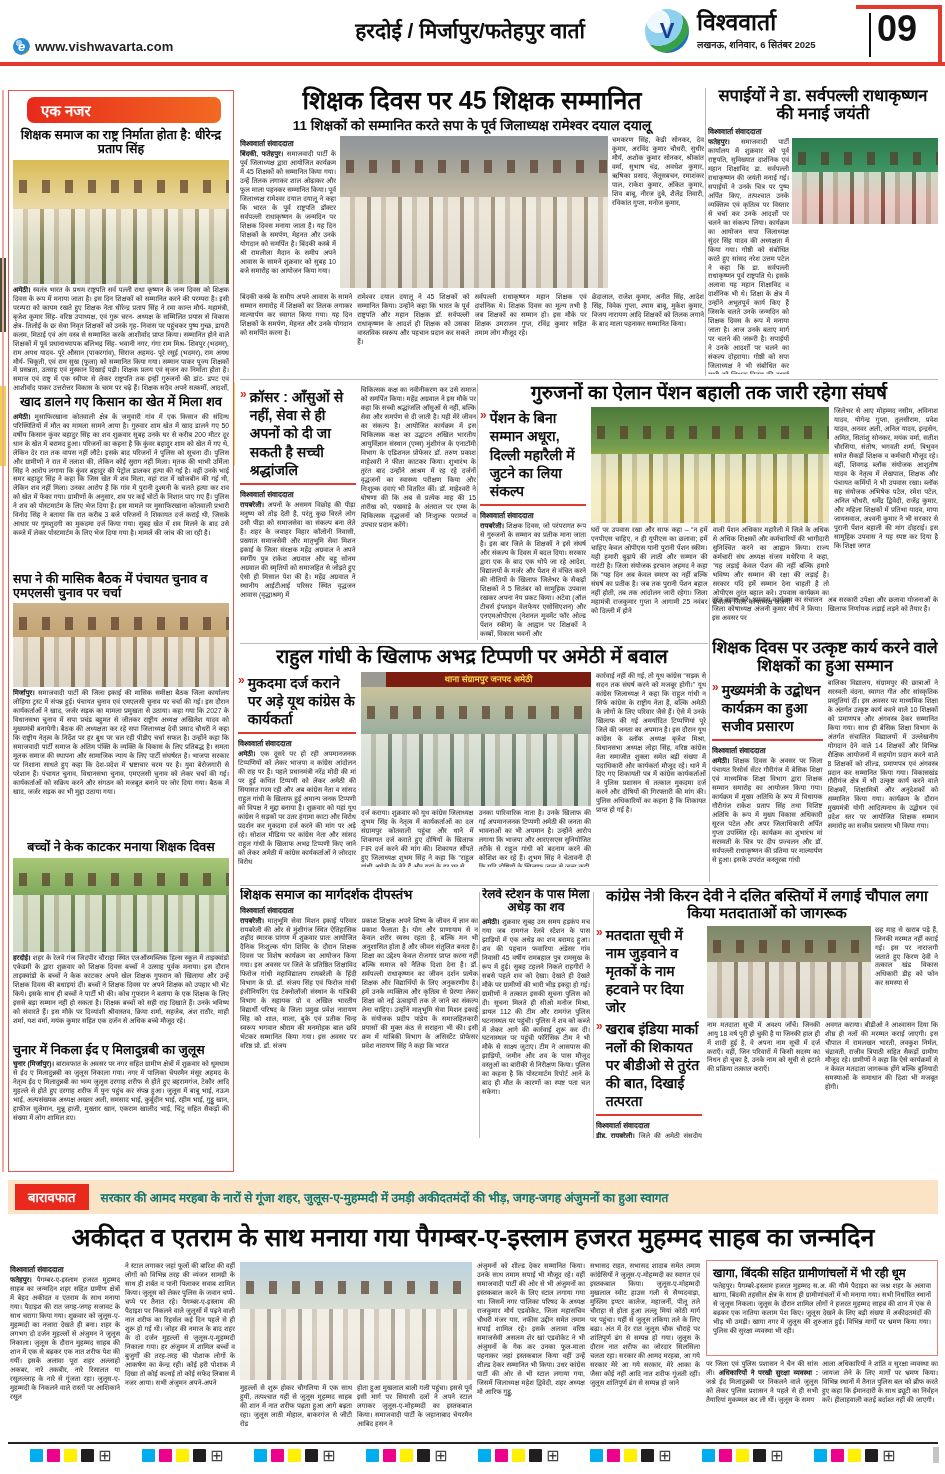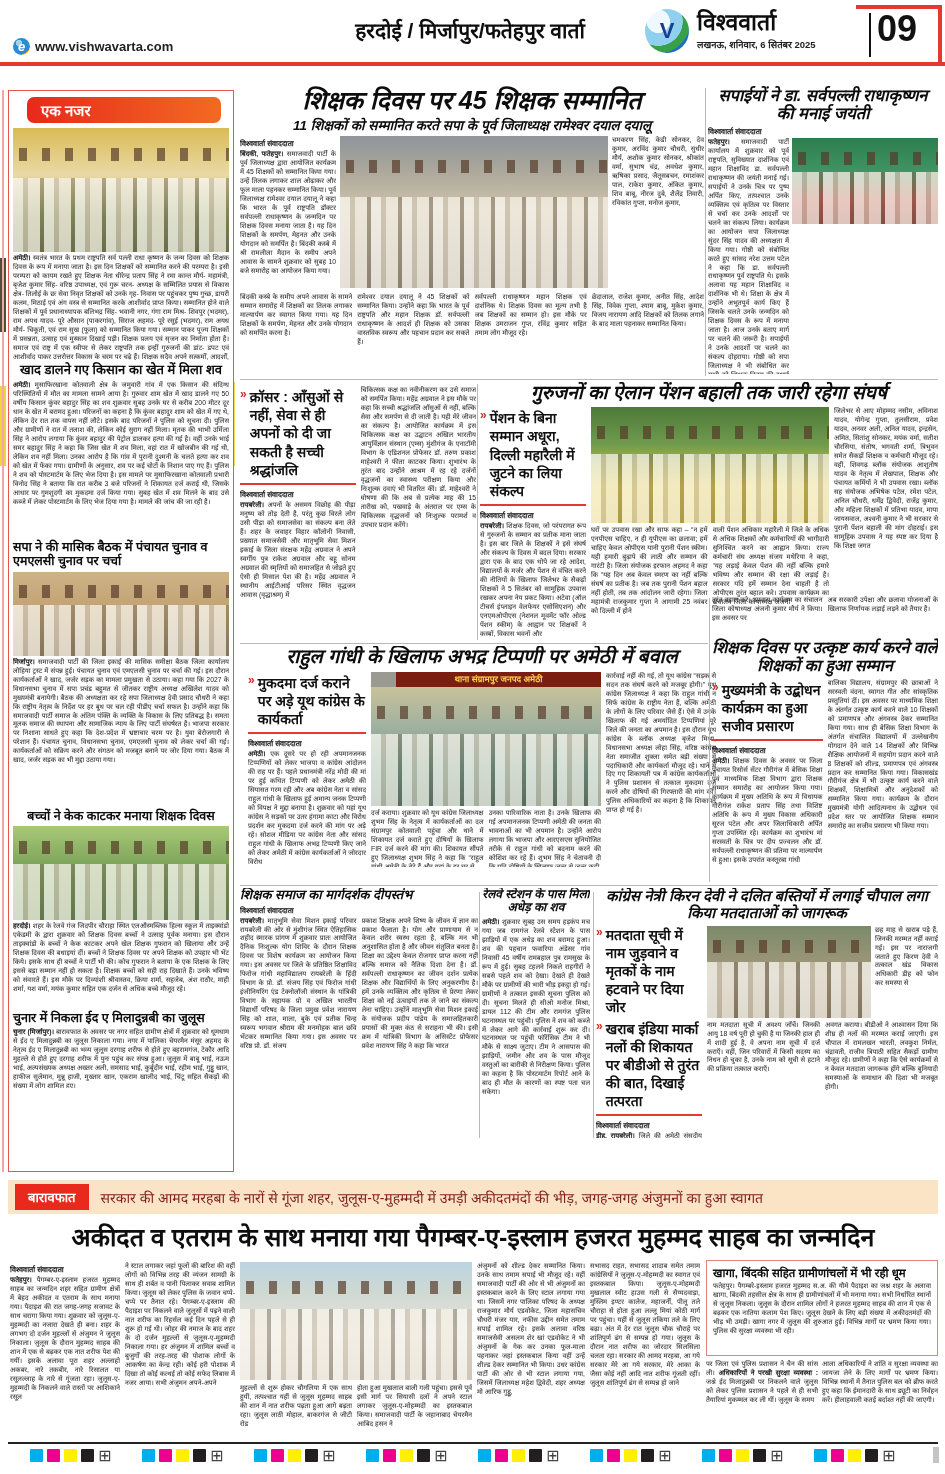--- a/index.html
+++ b/index.html
@@ -21,21 +21,21 @@
   .brand-date{font-size:9.5px;font-weight:bold;margin-top:4px;color:#222;}
   .pageno{right:28px;top:8px;font-size:36px;font-weight:bold;color:#111;}
   .corner-top{left:856px;top:5px;width:86px;height:4px;background:#e23a2e;}
   .corner-right{left:938px;top:5px;width:4px;height:57px;background:#e23a2e;}
   .pageno-div{left:869px;top:13px;width:2px;height:44px;background:#111;}
   .hdr-rule{left:0;top:62px;width:945px;height:4px;background:#e23a2e;}
   
   .body{font-size:6.8px;line-height:1.32;text-align:justify;color:#222;overflow:hidden;}
   .dl{font-weight:bold;}
   .byline{font-size:7.3px;font-weight:bold;color:#111;margin:2px 0;}
-  .hd{font-weight:bold;color:#0d0d0d;text-align:center;line-height:1.12;font-style:italic;}
+  .hd{font-weight:bold;color:#0d0d0d;text-align:center;line-height:1.12;}
   .pq{margin:2px 0 4px;padding-bottom:4px;border-bottom:2.5px solid #e23a2e;}
   .pq-in{display:flex;gap:3px;}
   .chev{color:#d4281e;font-weight:bold;font-size:12px;line-height:1.1;flex:none;}
   .pq-t{font-size:14px;font-weight:bold;line-height:1.3;color:#111;}
   .cols{display:flex;gap:5px;}
   .cols>div{flex:1;}
   
   .photo{position:relative;overflow:hidden;background:#9a9a92;}
   .crowd::after{content:"";position:absolute;left:0;right:0;bottom:0;height:60%;opacity:.85;
     background:repeating-linear-gradient(90deg,rgba(250,248,242,.9) 0 10px,rgba(208,198,182,.85) 10px 15px,
@@ -48,21 +48,21 @@
   .leftbox{left:8px;top:90px;width:226px;height:1082px;border:1.5px solid #e4574f;box-sizing:border-box;
            padding:3px 4px;overflow:hidden;background:#fff;}
   .pill{width:194px;height:26px;margin:3px 0 5px 14px;border-radius:7px;display:flex;align-items:center;
         padding-left:14px;box-sizing:border-box;color:#fff;font-weight:bold;font-size:15px;
         background:linear-gradient(90deg,#e8291c,#f26a22);}
   .lh{font-size:12.5px;font-weight:bold;text-align:center;margin:3px 0;line-height:1.15;color:#0d0d0d;}
   
   .strip{left:8px;top:1180px;width:930px;height:34px;background:#fbe4c6;display:flex;align-items:center;
          gap:12px;padding:0 7px;box-sizing:border-box;}
   .strip-label{background:#e8291c;color:#fff;font-weight:bold;font-size:13px;padding:4px 13px;flex:none;}
-  .strip-text{font-size:14px;font-weight:normal;color:#7f1d1d;}
+  .strip-text{font-size:12px;font-weight:bold;color:#0f766e;}
   .bot-h{left:8px;top:1219px;width:930px;text-align:center;font-size:25px;font-weight:bold;color:#0d0d0d;}
   .khaga{border:1.5px solid #e4837d;box-sizing:border-box;padding:4px 6px;background:#fff;}
   .khaga-h{font-size:11.5px;font-weight:bold;margin-bottom:2px;color:#0d0d0d;}
   .div{background:#b8b8b8;}
   .vdiv{width:1px;}
   .hdiv{height:1px;}
   
   .cmyk-line{left:8px;top:1442px;width:930px;height:2px;background:#222;}
   .cgrp{position:absolute;top:1449px;display:flex;gap:4px;align-items:center;}
   .sw{width:13px;height:13px;border-radius:1px;}
@@ -92,20 +92,21 @@
   <div class="abs pageno">09</div>
   <div class="abs hdr-rule"></div>
 
   <div class="abs" style="left:0;top:258px;width:6px;height:74px;background:#4a4f38"></div>
   <div class="abs" style="left:0;top:386px;width:6px;height:80px;background:#f0d341"></div>
   <div class="abs" style="left:230px;top:382px;width:5px;height:84px;background:#f0d341;opacity:.85"></div>
   <div class="abs" style="left:2px;top:90px;width:1.5px;height:1082px;background:#f0a8a2"></div>
 
   <div class="abs leftbox">
     <div class="pill">एक नजर</div>
+    <div class="lh">शिक्षक समाज का राष्ट्र निर्माता होता है: धीरेन्द्र प्रताप सिंह</div>
     <div class="photo crowd" style="height:124px;margin:2px 0;background:linear-gradient(180deg,#d9bb55 0%,#ead9a6 38%,#7f8f50 72%,#5d6b3a 100%)"></div>
     <div class="body" style="height:106px"><b class="dl">अमेठी।</b> <span>स्वतंत्र भारत के प्रथम राष्ट्रपति सर्व पल्ली राधा कृष्णन के जन्म दिवस को शिक्षक दिवस के रूप में मनाया जाता है। इस दिन शिक्षकों को सम्मानित करने की परम्परा है। इसी परम्परा को कायम रखते हुए शिक्षक नेता धीरेन्द्र प्रताप सिंह ने रमा कान्त मौर्य- महामंत्री, बृजेश कुमार सिंह- वरिष्ठ उपाध्यक्ष, एवं गुरू चरन- अध्यक्ष के सम्मिलित प्रयास से विकास क्षेत्र- तिलोई के छः सेवा निवृत शिक्षकों को उनके गृह- निवास पर पहुंचकर पुष्प गुच्छ, डायरी कलम, मिठाई एवं अंग वस्त्र से सम्मानित करके आशीर्वाद प्राप्त किया। सम्मानित होने वाले शिक्षकों में पूर्व प्रधानाध्यापक बलिभद्र सिंह- भवानी नगर, गंगा राम मिश्र- शिवपुर (भदमर), राम अयध यादव- पूरे औसान (पाकरगांव), सिराज अहमद- पूरे रसूई (भदमर), राम अयध मौर्य- चिकूती, एवं राम सुख (फूला) को सम्मानित किया गया। सम्मान पाकर पूज्य शिक्षकों में प्रसन्नता, उत्साह एवं मुस्कान दिखाई पड़ी। शिक्षक प्रलय एवं सृजन का निर्माता होता है। समाज एवं राष्ट्र में एक स्वीपर से लेकर राष्ट्रपति तक इन्हीं गुरुजनों की डांट- डपट एवं आशीर्वाद पाकर उत्तरोत्तर विकास के चरम पर चढ़े हैं। शिक्षक सदैव अपने सत्कर्मों, आदर्शों, अनुशासन एवं चरित्र के बल पर आदरणीय एवं अनुकरणीय रहा है।</span></div>
     <div class="lh" style="font-size:13px">खाद डालने गए किसान का खेत में मिला शव</div>
     <div class="body" style="height:156px"><b class="dl">अमेठी।</b> <span>मुसाफिरखाना कोतवाली क्षेत्र के जमुवारी गांव में एक किसान की संदिग्ध परिस्थितियों में मौत का मामला सामने आया है। गुरुवार शाम खेत में खाद डालने गए 50 वर्षीय किसान कुंवर बहादुर सिंह का शव शुक्रवार सुबह उनके घर से करीब 200 मीटर दूर धान के खेत में बरामद हुआ। परिजनों का कहना है कि कुंवर बहादुर शाम को खेत में गए थे, लेकिन देर रात तक वापस नहीं लौटे। इसके बाद परिजनों ने पुलिस को सूचना दी। पुलिस और ग्रामीणों ने रात में तलाश की, लेकिन कोई सुराग नहीं मिला। मृतक की भाभी उर्मिला सिंह ने आरोप लगाया कि कुंवर बहादुर की पेट्रोल डालकर हत्या की गई है। वहीं उनके भाई समर बहादुर सिंह ने कहा कि जिस खेत में शव मिला, वहां रात में खोजबीन की गई थी, लेकिन शव नहीं मिला। उनका आरोप है कि गांव में पुरानी दुश्मनी के चलते हत्या कर शव को खेत में फेंका गया। ग्रामीणों के अनुसार, शव पर कई चोटों के निशान पाए गए हैं। पुलिस ने शव को पोस्टमार्टम के लिए भेज दिया है। इस मामले पर मुसाफिरखाना कोतवाली प्रभारी विनोद सिंह ने बताया कि रात करीब 3 बजे परिजनों ने शिकायत दर्ज कराई थी, जिसके आधार पर गुमशुदगी का मुकदमा दर्ज किया गया। सुबह खेत में शव मिलने के बाद उसे कब्जे में लेकर पोस्टमार्टम के लिए भेज दिया गया है। मामले की जांच की जा रही है।</span></div>
     <div class="lh" style="text-align:left">सपा ने की मासिक बैठक में पंचायत चुनाव व एमएलसी चुनाव पर चर्चा</div>
     <div class="photo crowd" style="height:84px;margin:2px 0;background:linear-gradient(180deg,#cdb389 0%,#c2a271 45%,#8d7a58 100%),radial-gradient(circle at 30% 40%,#c23 4px,transparent 5px)"></div>
     <div class="body" style="height:148px"><b class="dl">मिर्जापुर।</b> <span>समाजवादी पार्टी की जिला इकाई की मासिक समीक्षा बैठक जिला कार्यालय लोहिया ट्रस्ट में संपन्न हुई। पंचायत चुनाव एवं एमएलसी चुनाव पर चर्चा की गई। इस दौरान कार्यकर्ताओं ने खाद, जर्जर सड़क का मामला प्रमुखता से उठाया। कहा गया कि 2027 के विधानसभा चुनाव में सपा प्रचंड बहुमत से जीतकर राष्ट्रीय अध्यक्ष अखिलेश यादव को मुख्यमंत्री बनायेगी। बैठक की अध्यक्षता कर रहे सपा जिलाध्यक्ष देवी प्रसाद चौधरी ने कहा कि राष्ट्रीय नेतृत्व के निर्देश पर हर बूथ पर चल रही पीडीए चर्चा सफल है। उन्होंने कहा कि समाजवादी पार्टी समाज के अंतिम पंक्ति के व्यक्ति के विकास के लिए प्रतिबद्ध है। समता मूलक समाज की स्थापना और सामाजिक न्याय के लिए पार्टी संघर्षरत है। भाजपा सरकार पर निशाना साधते हुए कहा कि देश-प्रदेश में भ्रष्टाचार चरम पर है। युवा बेरोजगारी से परेशान हैं। पंचायत चुनाव, विधानसभा चुनाव, एमएलसी चुनाव को लेकर चर्चा की गई। कार्यकर्ताओं को सक्रिय करने और संगठन को मजबूत बनाने पर जोर दिया गया। बैठक में खाद, जर्जर सड़क का भी मुद्दा उठाया गया।</span></div>
     <div class="lh">बच्चों ने केक काटकर मनाया शिक्षक दिवस</div>
     <div class="photo crowd" style="height:94px;margin:2px 0;background:linear-gradient(180deg,#a8c877 0%,#6f9a52 55%,#4c7f3e 100%)"></div>
     <div class="body" style="height:86px"><b class="dl">हरदोई।</b> <span>शहर के रेलवे गंज जिदपीर चौराहा स्थित एलऑस्मब्लिक हिल्स स्कूल में ताइक्वांडो एकेडमी के द्वारा शुक्रवार को शिक्षक दिवस बच्चों ने उत्साह पूर्वक मनाया। इस दौरान ताइक्वांडो के बच्चों ने केक काटकर अपने खेल शिक्षक गुफरान को खिलाया और उन्हें शिक्षक दिवस की बधाइयां दीं। बच्चों ने शिक्षक दिवस पर अपने शिक्षक को उपहार भी भेंट किये। इसके साथ ही बच्चों ने पार्टी भी की। कोच गुफरान ने बताया के एक शिक्षक के लिए इससे बड़ा सम्मान नहीं हो सकता है। शिक्षक बच्चों को सही राह दिखाते हैं। उनके भविष्य को संवारते हैं। इस मौके पर दिव्यांशी श्रीवास्तव, क्रिया शर्मा, सहजेब, अंश राठौर, माही शर्मा, यश वर्मा, मयंक कुमार सहित एक दर्जन से अधिक बच्चे मौजूद रहे।</span></div>
@@ -174,21 +175,21 @@
         <div class="photo crowd" style="height:116px;background:linear-gradient(180deg,#4e7a3a 0%,#6f9a4e 32%,#e8d23e 68%,#d9c232 100%),radial-gradient(circle at 82% 20%,#e070a8 9px,transparent 10px)"></div>
         <div class="cols" style="margin-top:3px">
           <div class="body" style="height:100px">घरों पर उपवास रखा और साफ कहा – “न हमें एनपीएस चाहिए, न ही यूपीएस का छलावा; हमें चाहिए केवल ओपीएस यानी पुरानी पेंशन स्कीम। यही हमारी बुढ़ापे की लाठी और सम्मान की गारंटी है। जिला संयोजक इरफान अहमद ने कहा कि “यह दिन अब केवल स्मरण का नहीं बल्कि संघर्ष का प्रतीक है। जब तक पुरानी पेंशन बहाल नहीं होती, तब तक आंदोलन जारी रहेगा। जिला महामंत्री राजकुमार गुप्ता ने आगामी 25 नवंबर को दिल्ली में होने</div>
           <div class="body" style="height:100px">वाली पेंशन अधिकार महारैली में जिले के अधिक से अधिक शिक्षकों और कर्मचारियों की भागीदारी सुनिश्चित करने का आह्वान किया। राज्य कर्मचारी संघ अध्यक्ष संजय मथेरिया ने कहा, “यह लड़ाई केवल पेंशन की नहीं बल्कि हमारे भविष्य और सम्मान की रक्षा की लड़ाई है। सरकार यदि हमें सम्मान देना चाहती है तो ओपीएस तुरंत बहाल करे। उपवास कार्यक्रम का संचालन जिला कोषाध्यक्ष अंजनी</div>
         </div>
       </div>
       <div class="body" style="flex:1;height:222px">जिलेभर से आए मोहम्मद नसीम, अविनाश यादव, योगेन्द्र गुप्ता, तुलसीराम, प्रवेश यादव, अनवर अली, अनिल यादव, इन्द्रसेन, अमित, सितांशु सोनकर, मयंक वर्मा, सतीश चौरसिया, संतोष, भगवती शर्मा, त्रिभुवन समेत सैकड़ों शिक्षक व कर्मचारी मौजूद रहे। वहीं, शिवगढ़ ब्लॉक संयोजक आशुतोष यादव के नेतृत्व में लेखपाल, शिक्षक और पंचायत कर्मियों ने भी उपवास रखा। ब्लॉक सह संयोजक अभिषेक पटेल, रमेश पटेल, अनिल चौधरी, धर्मेंद्र द्विवेदी, राजेंद्र कुमार, और महिला शिक्षकों में प्रतिभा यादव, माया जायसवाल, अश्वनी कुमार ने भी सरकार से पुरानी पेंशन बहाली की मांग दोहराई। इस सामूहिक उपवास ने यह स्पष्ट कर दिया है कि शिक्षा जगत</div>
     </div>
   </div>
 
-  <div class="abs" style="left:248px;top:646px;width:468px;height:236px;overflow:hidden">
+  <div class="abs" style="left:238px;top:646px;width:468px;height:236px;overflow:hidden">
     <div class="hd" style="font-size:19.5px;white-space:nowrap">राहुल गांधी के खिलाफ अभद्र टिप्पणी पर अमेठी में बवाल</div>
     <div style="display:flex;gap:5px;margin-top:4px">
       <div style="width:118px;flex:none">
         <div class="pq">
           <div class="pq-in">
               <span class="chev">»</span>
           <span class="pq-t">मुकदमा दर्ज कराने पर अड़े यूथ कांग्रेस के कार्यकर्ता</span>
             </div>
         </div>
         <div class="byline">विश्ववार्ता संवाददाता</div>

